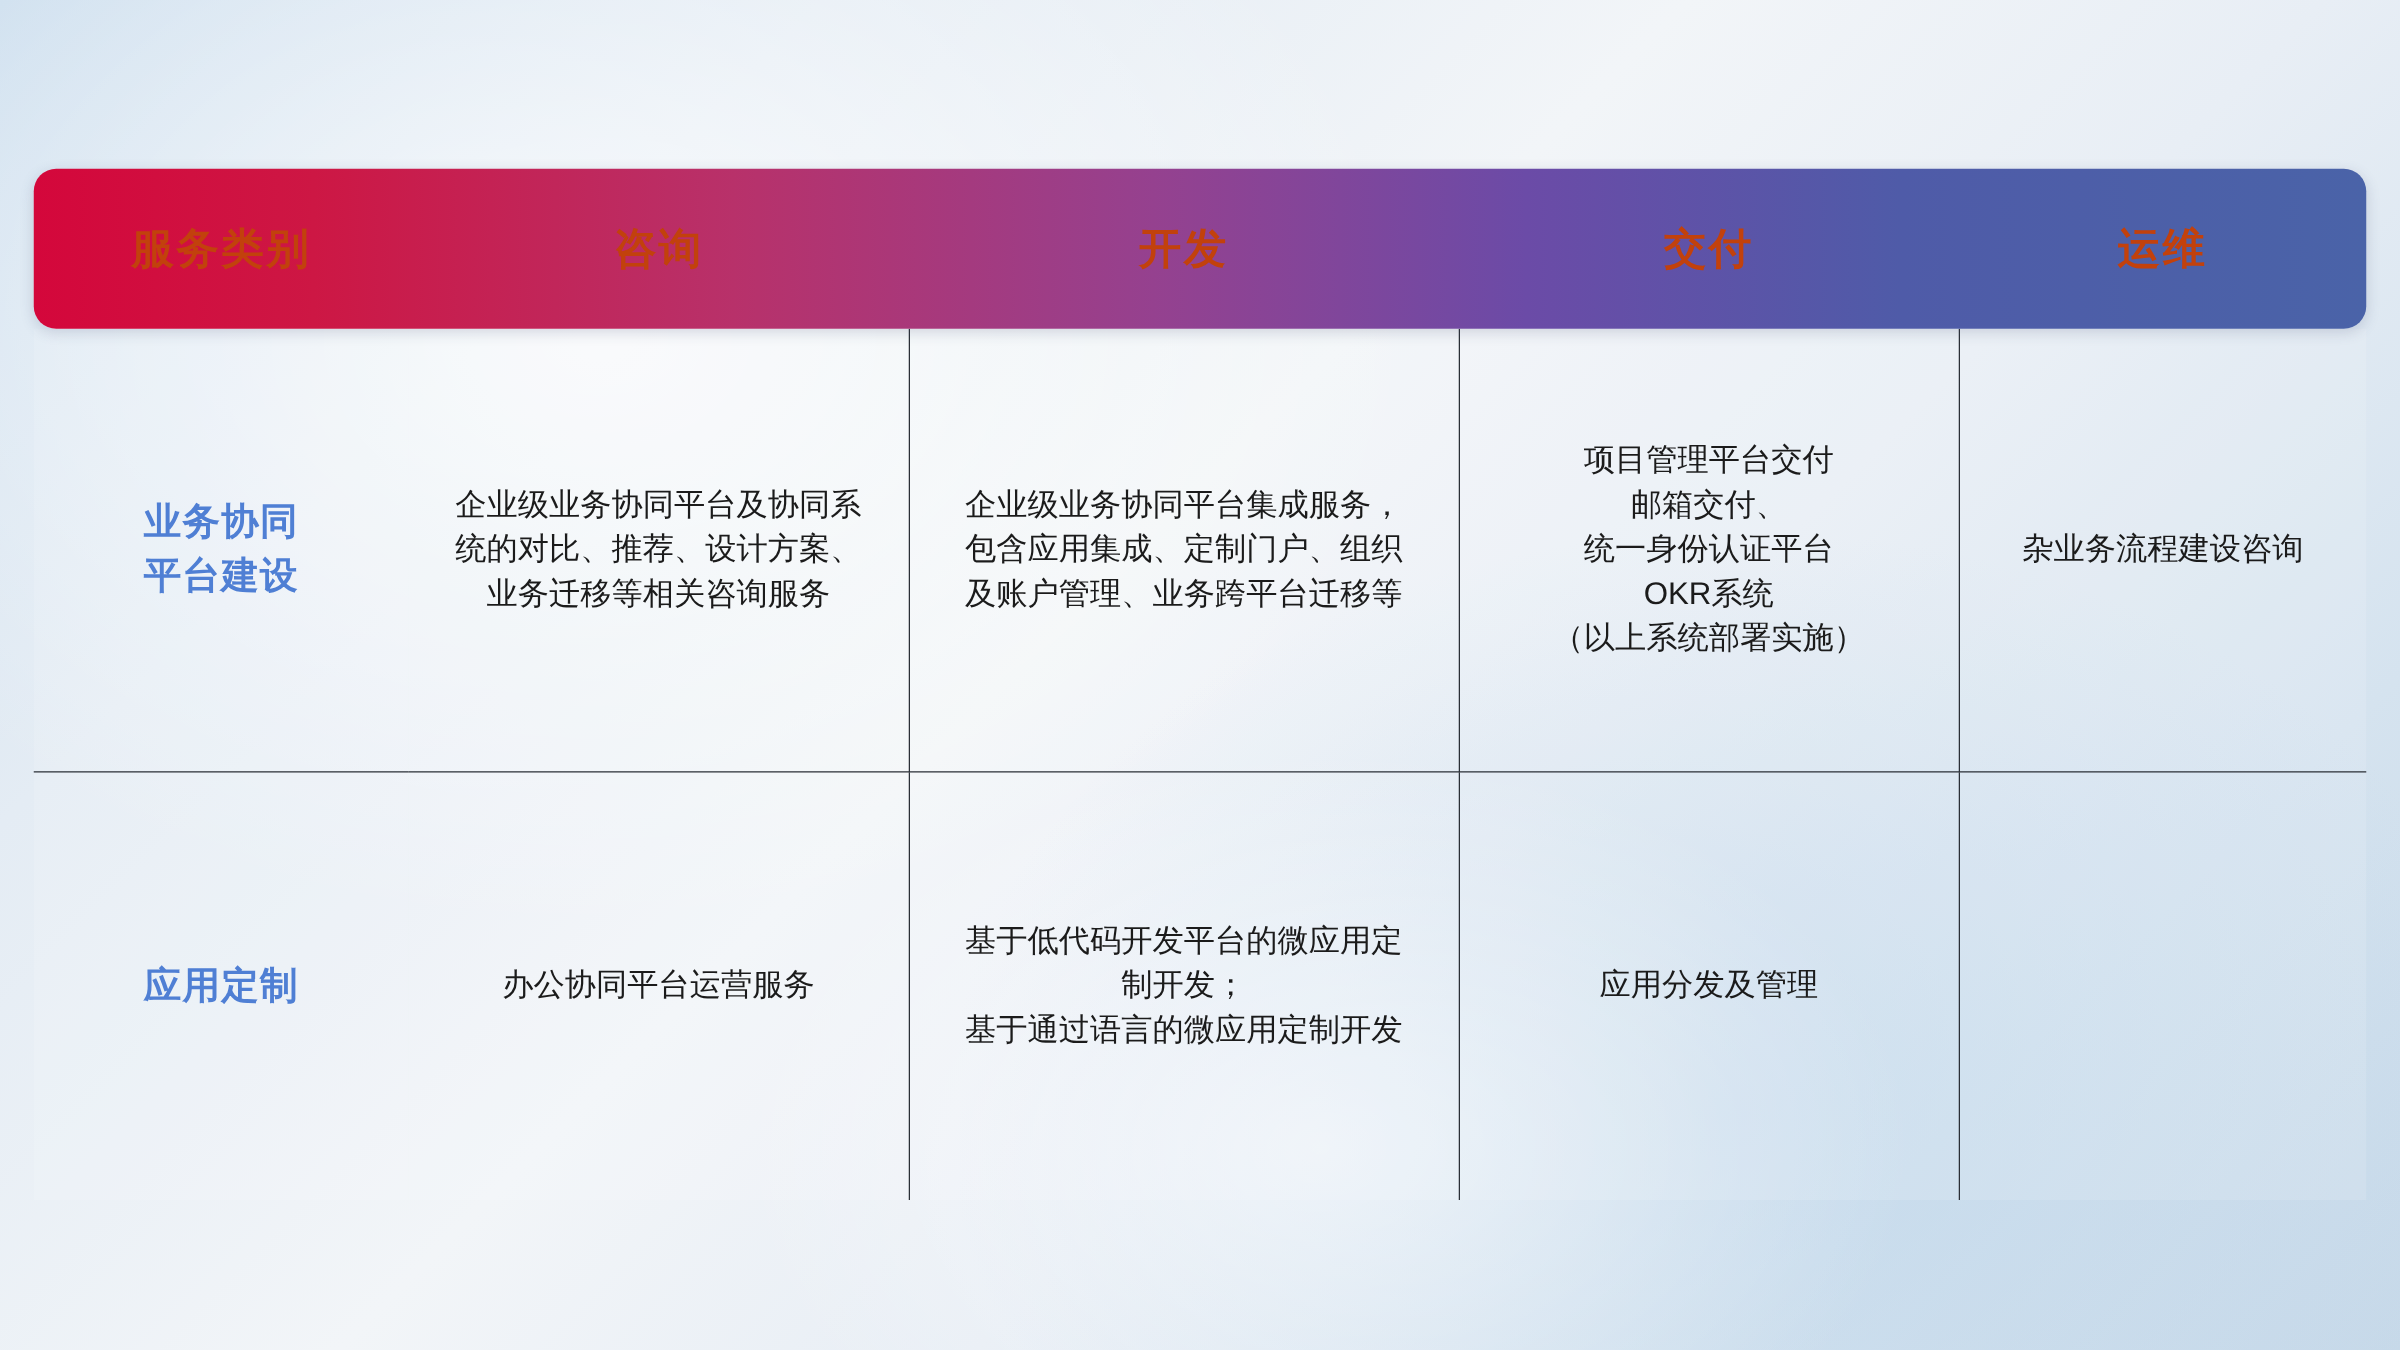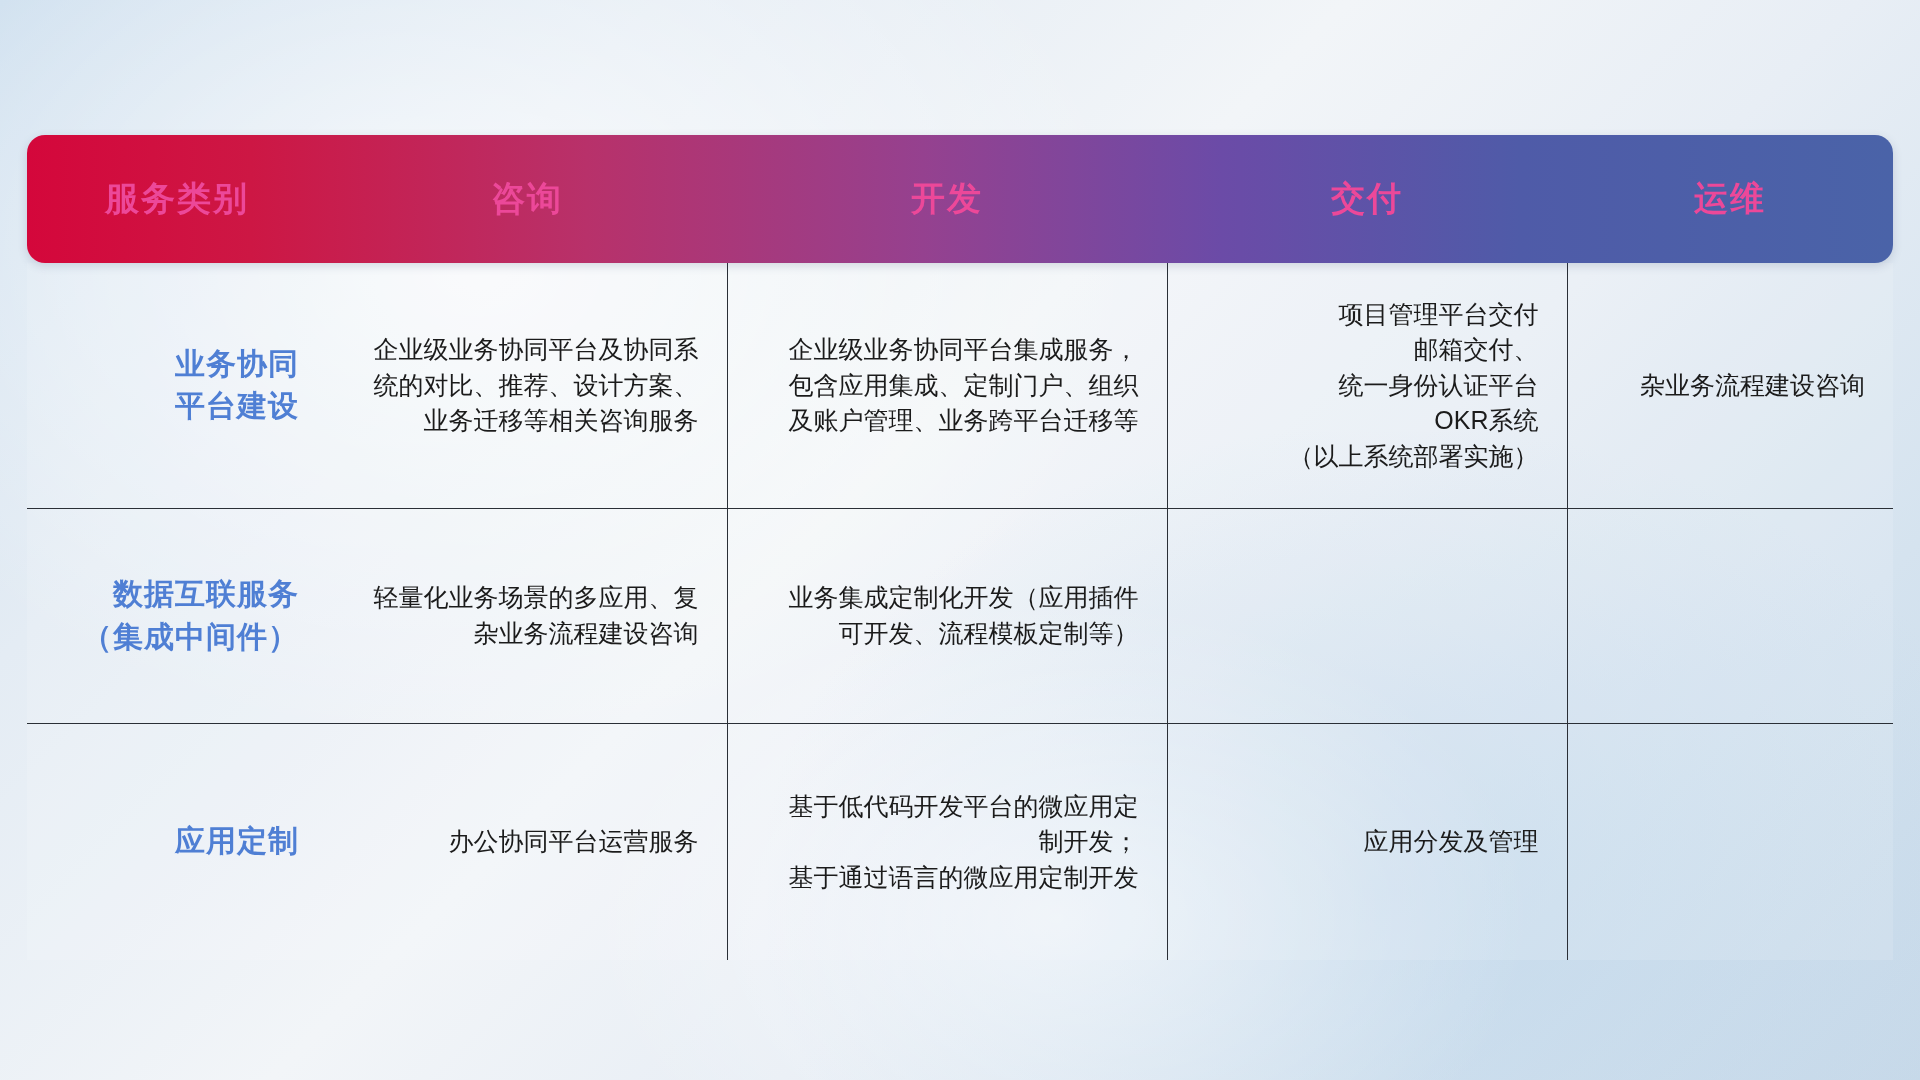--- a/index.html
+++ b/index.html
@@ -57,21 +57,21 @@
     border-collapse: collapse;
     table-layout: fixed;
   }
 
   
   thead tr {
     height: 128px;
   }
   thead th {
     background: transparent;
-    color: #ec4899;
+    color: #c2410c;
     font-size: 34px;
     font-weight: bold;
     letter-spacing: 2px;
     text-align: center;
     vertical-align: middle;
     padding: 0;
     position: relative;
   }
   .header-band {
     position: absolute;
@@ -92,21 +92,21 @@
 
   tbody tr {
     background: rgba(255,255,255,0.13);
   }
   tbody td {
     border: 1px solid #2a2f36;
     border-top: none;
     border-left: none;
     font-size: 25px;
     color: #1b1b1b;
-    text-align: right;
+    text-align: center;
     vertical-align: middle;
     padding: 14px 28px;
     line-height: 1.42;
   }
   tbody td:last-child {
     border-right: none;
   }
   tbody tr:last-child td {
     border-bottom: none;
     margin-top: 41px;
@@ -198,40 +198,20 @@
           <span class="cell-text">项目管理平台交付
 邮箱交付、
 统一身份认证平台
 OKR系统
 （以上系统部署实施）</span>
         </td>
         <td>
           <span class="cell-text">杂业务流程建设咨询</span>
         </td>
       </tr>
-      <tr class="r2 row-sep">
-        <td class="rowhead">
-          <span class="cell-text">数据互联服务
-（集成中间件）</span>
-        </td>
-        <td>
-          <span class="cell-text">轻量化业务场景的多应用、复
-杂业务流程建设咨询</span>
-        </td>
-        <td>
-          <span class="cell-text">业务集成定制化开发（应用插件
-可开发、流程模板定制等）</span>
-        </td>
-        <td class="empty-cell">
-          <span class="cell-text"></span>
-        </td>
-        <td class="empty-cell">
-          <span class="cell-text"></span>
-        </td>
-      </tr>
       <tr class="r3">
         <td class="rowhead">
           <span class="cell-text">应用定制</span>
         </td>
         <td>
           <span class="cell-text">办公协同平台运营服务</span>
         </td>
         <td>
           <span class="cell-text">基于低代码开发平台的微应用定
 制开发；

